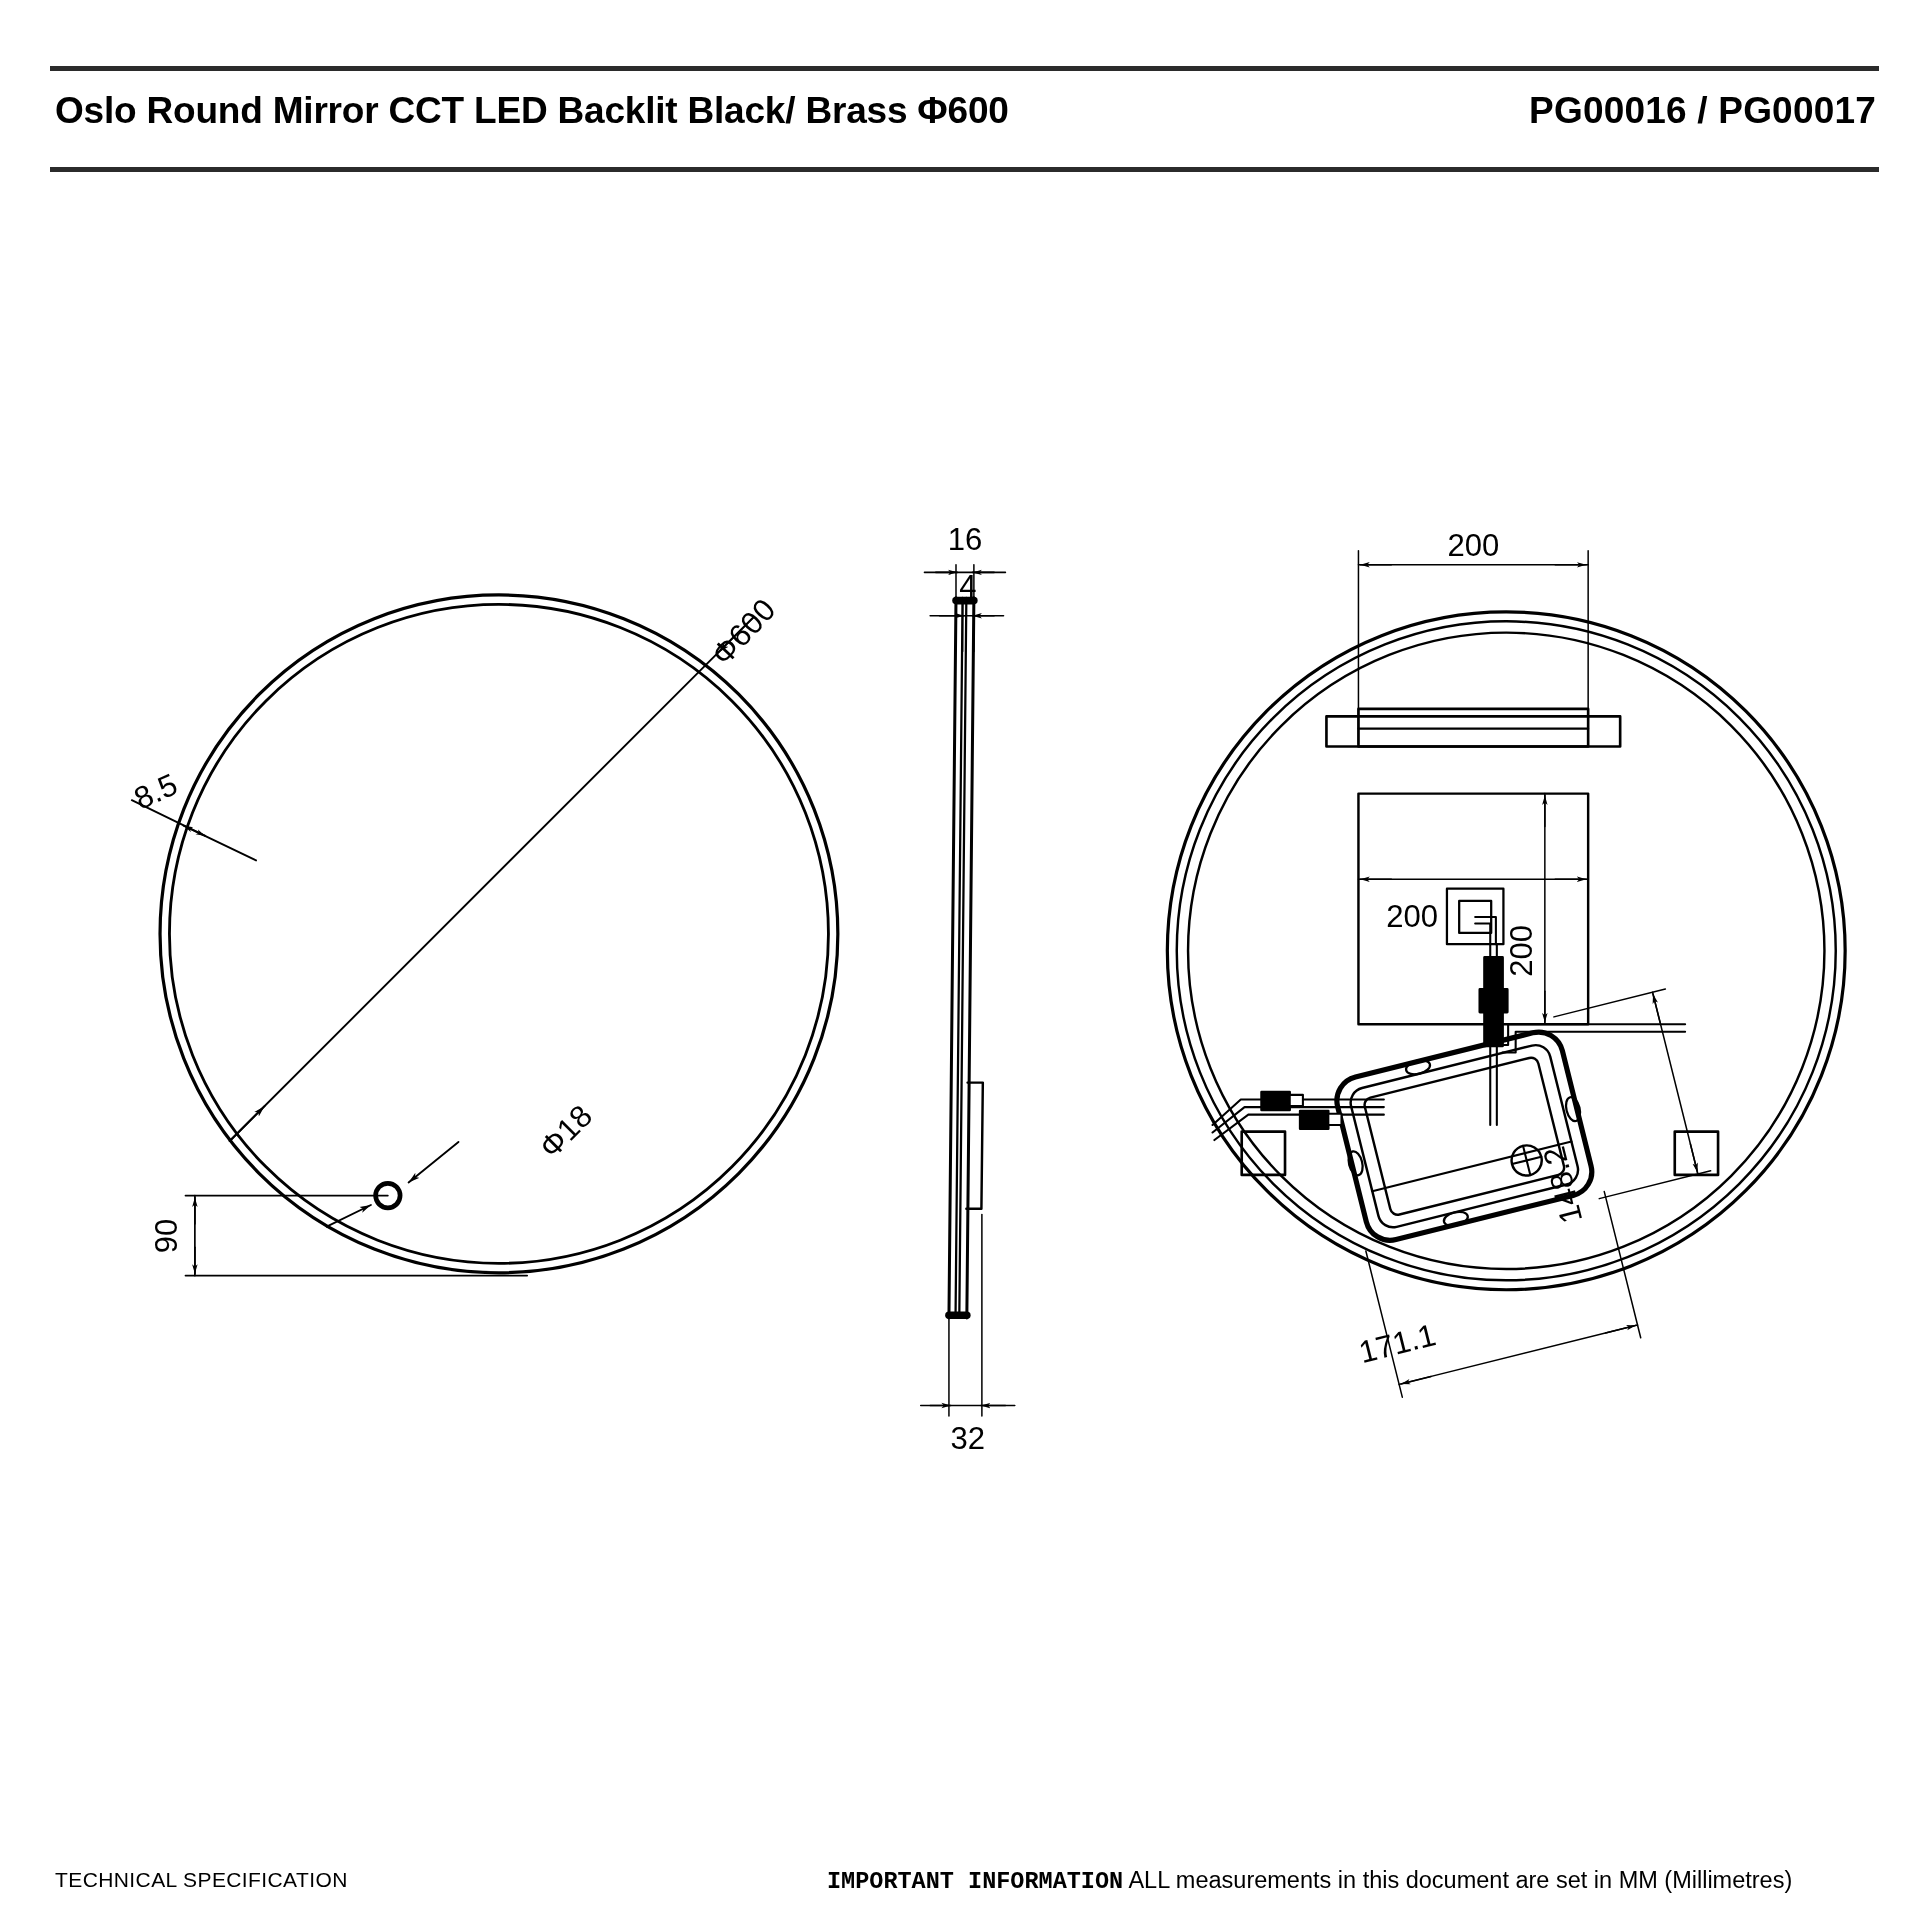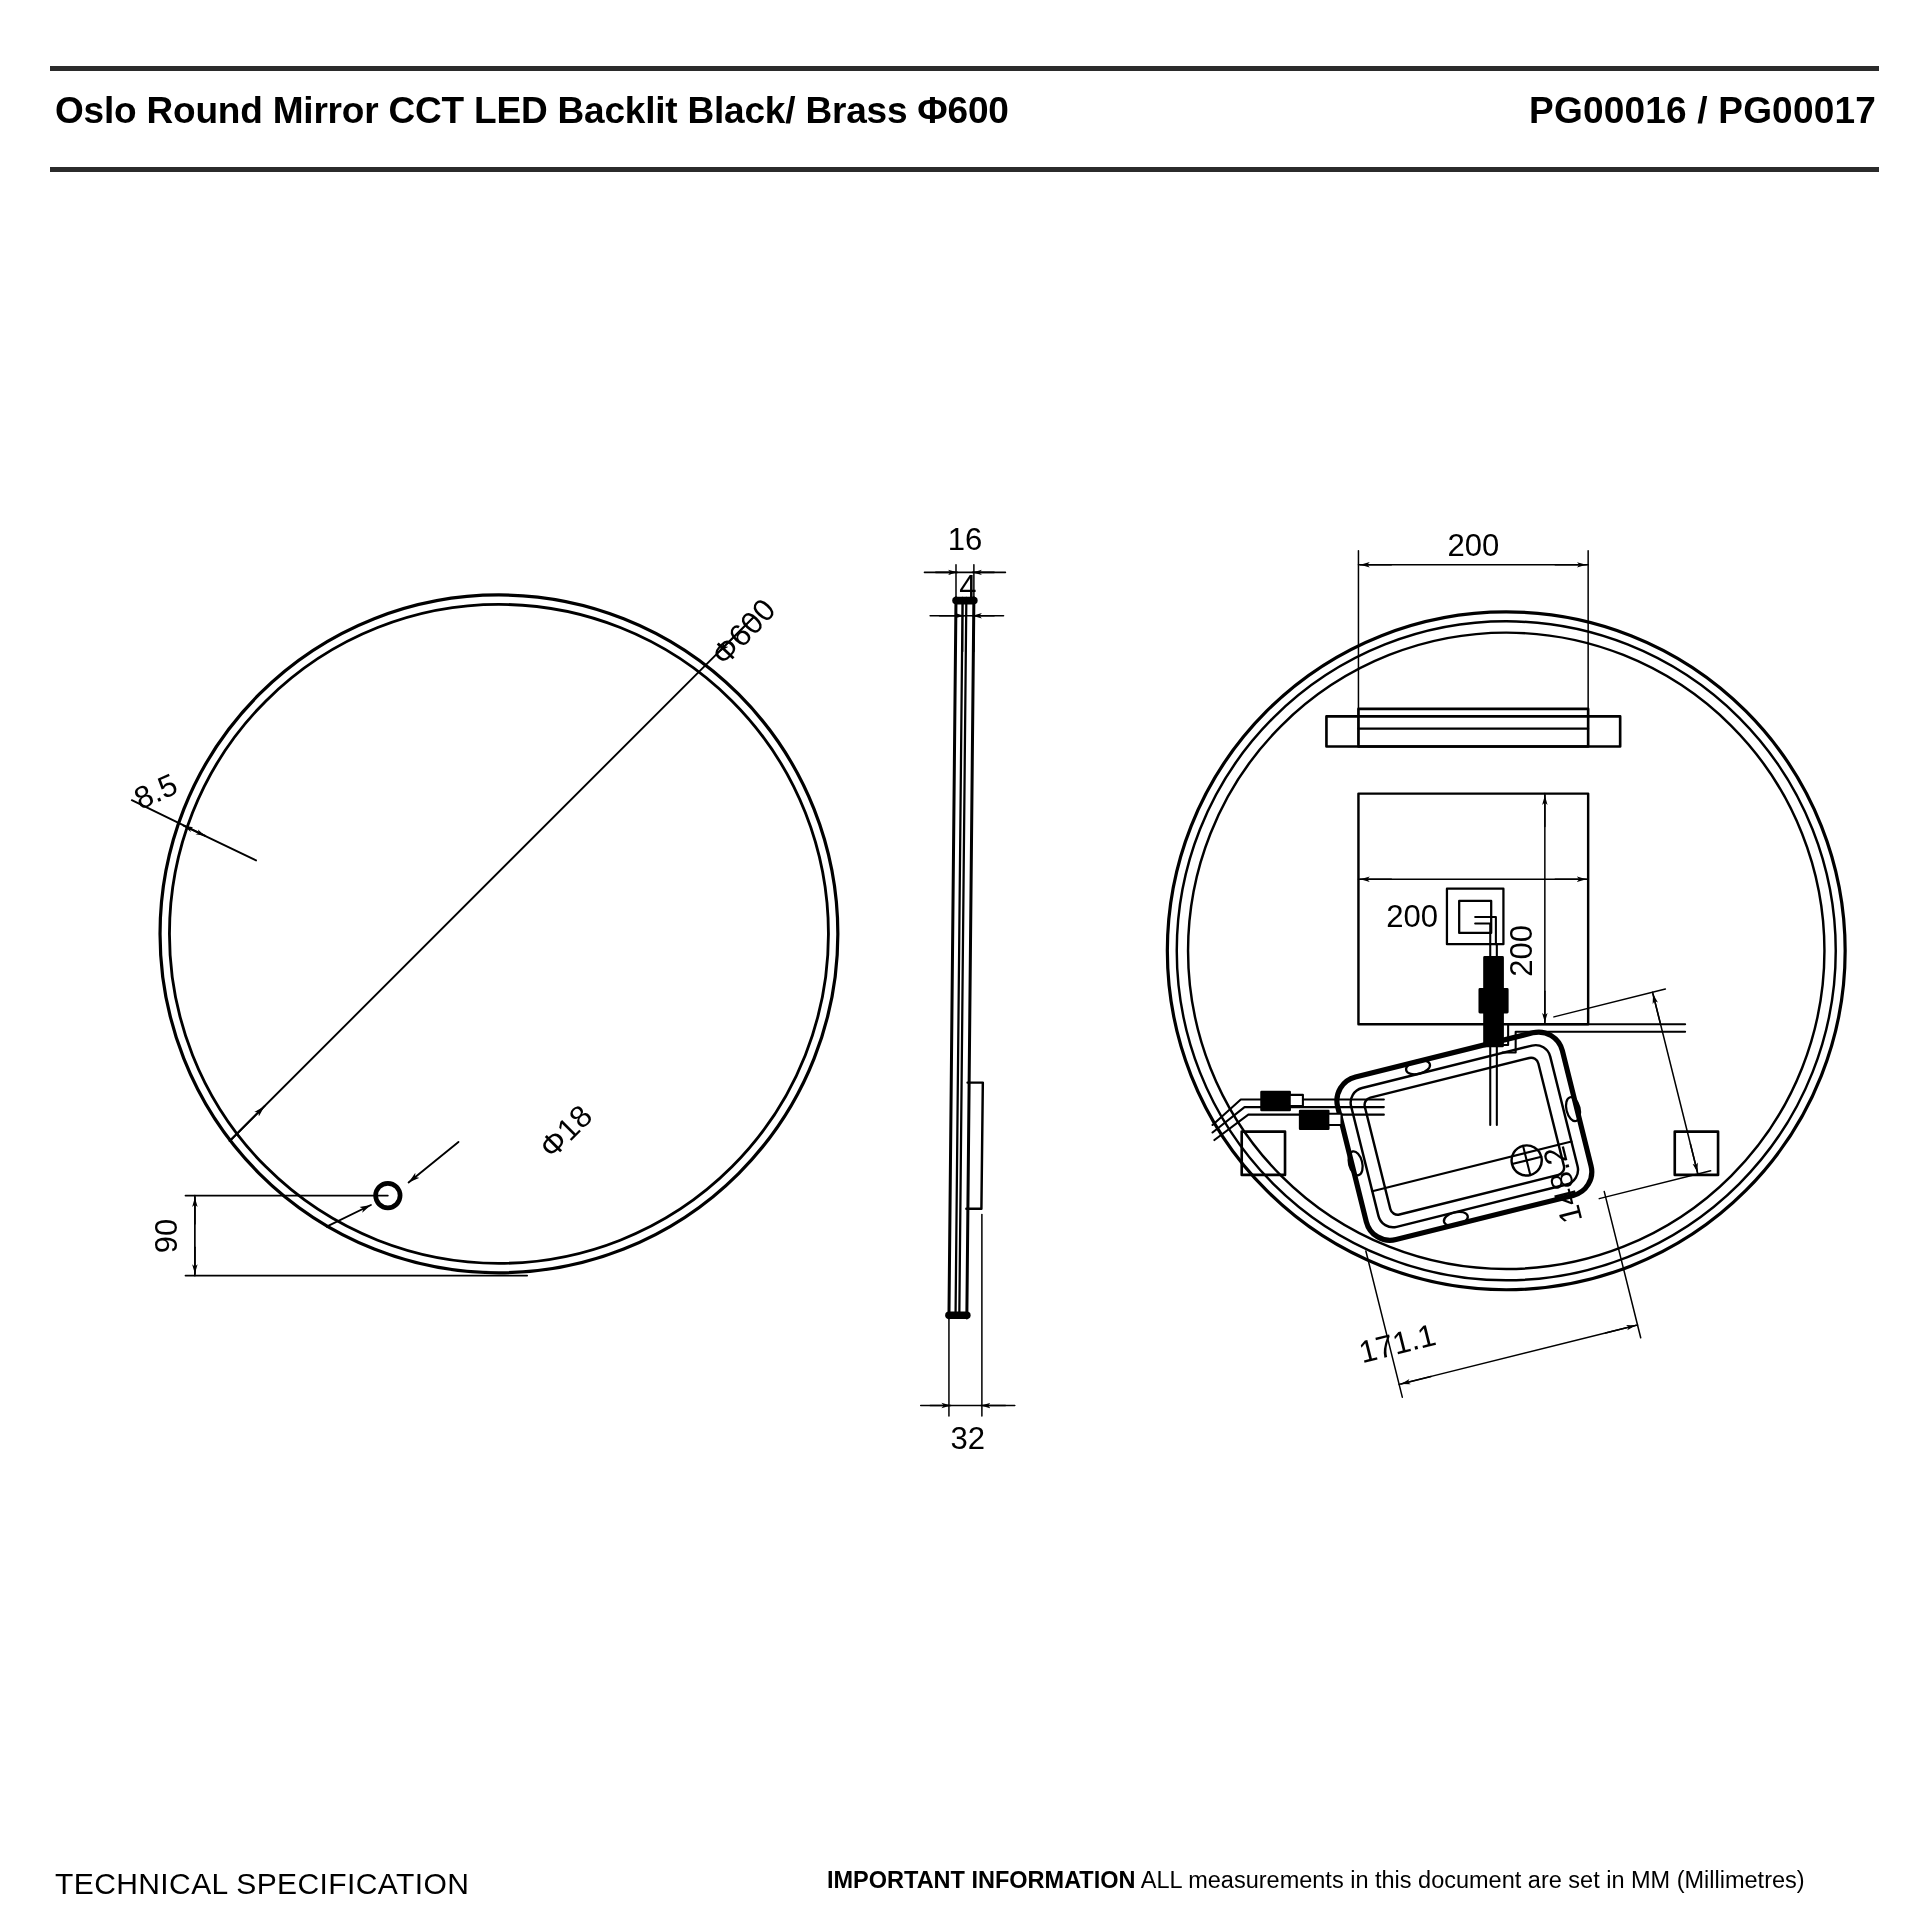--- a/index.html
+++ b/index.html
@@ -50,35 +50,35 @@
     letter-spacing: 0.2px;
     white-space: nowrap;
     line-height: 1;
     text-align: left;
   }
 
   #footer-left {
     position: absolute;
     left: 55px;
     top: 1869px;
-    font-size: 30px;
+    font-size: 21px;
     font-weight: 400;
     letter-spacing: 0.4px;
     white-space: nowrap;
     line-height: 1;
   }
   #footer-right {
     position: absolute;
     left: 827px;
     top: 1869px;
     font-size: 23.5px;
     white-space: nowrap;
     line-height: 1;
   }
-  #footer-right .strong { font-weight: 700; }
+  #footer-right .strong { font-weight: 700; font-family: Liberation Mono, monospace; }
 
   svg text {
     font-family: "Liberation Sans", sans-serif;
     fill: #000;
   }
   svg .dimtxt { font-size: 33px; }
 </style>
 </head>
 <body>
 

